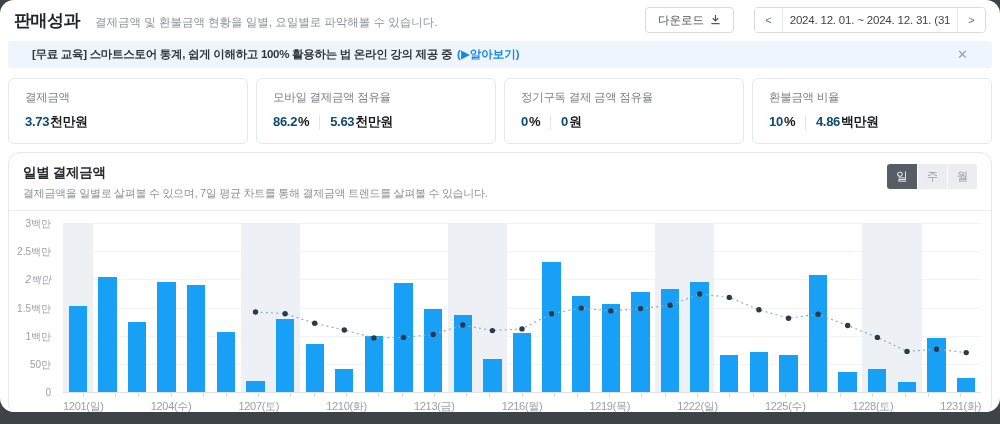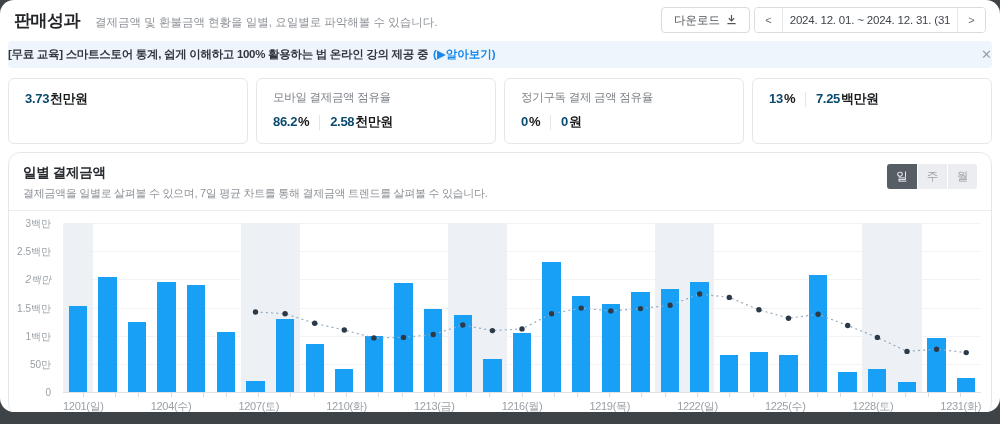--- a/index.html
+++ b/index.html
@@ -5,30 +5,30 @@
   * { margin:0; padding:0; box-sizing:border-box; }
   html,body { width:1000px; height:424px; }
   body { background:#3e4348; font-family:"Liberation Sans","DejaVu Sans",sans-serif; }
   .app { width:1000px; height:412px; background:#fff; border-radius:14px; overflow:hidden; position:relative; }
 
   
   .header { height:40px; display:flex; align-items:center; justify-content:space-between; padding:0 14px 0 14px; }
   .header-left { display:flex; align-items:baseline; gap:8px; }
   .page-title { font-size:17px; font-weight:bold; color:#222427; letter-spacing:-0.5px; }
   .page-subtitle { font-size:11.5px; color:#8d9298;margin-left:7px; }
-  .header-right { display:flex; align-items:center; gap:4px; }
+  .header-right { display:flex; align-items:center; gap:20px; }
   .btn-download { height:26px; padding:0 12px; background:#fff; border:1px solid #d8dbdf; border-radius:4px; font-size:11.5px; color:#4d5257; display:flex; align-items:center; gap:6px; cursor:pointer; }
   .date-nav { height:26px; width:232px; border:1px solid #d8dbdf; border-radius:4px; display:flex; align-items:stretch; background:#fff; overflow:hidden; }
   .date-nav button { width:28px; background:#fff; border:none; color:#6a7076; font-size:11px; cursor:pointer; line-height:24px; }
   .date-nav .prev { border-right:1px solid #e7eaed; }
   .date-nav .next { border-left:1px solid #e7eaed; }
   .date-text { flex:1; text-align:center; font-size:11.5px; color:#3f444a; line-height:24px; letter-spacing:-0.2px; }
 
   
-  .notice { margin:1px 8px 0 8px; height:27px; background:#eef5fd; border-radius:4px; display:flex; align-items:center; padding:0 0; font-size:11.5px; }
+  .notice { margin:1px 8px 0 8px; height:27px; background:#eef5fd; border-radius:4px; display:flex; align-items:center; padding:0 24px; font-size:11.5px; }
   .notice-text { color:#33373c; font-weight:bold; letter-spacing:-0.3px; }
   .notice-link { color:#1787ea; font-weight:bold; margin-left:5px; text-decoration:none; }
   .notice-close { margin-left:auto; color:#9aa0a6; font-size:13px; background:none; border:none; cursor:pointer; line-height:1; }
 
   
   .stats { display:flex; gap:8px; margin:10px 8px 8px 8px; }
   .stat-card { flex:1; border:1px solid #e4e7eb; border-radius:6px; background:#fff; padding:11px 16px 12px 16px; }
   .stat-label { font-size:11.5px; color:#7c8187; margin-bottom:8px; letter-spacing:-0.3px; }
   .stat-values { display:flex; align-items:baseline; }
   .num { font-size:13px; font-weight:bold; color:#0c4a6e; letter-spacing:-0.3px; }
@@ -90,51 +90,53 @@
   </div>
 
   <div class="notice">
     <span class="notice-text">[무료 교육] 스마트스토어 통계, 쉽게 이해하고 100% 활용하는 법 온라인 강의 제공 중</span>
     <a class="notice-link" href="#">(▶알아보기)</a>
     <button class="notice-close">✕</button>
   </div>
 
   <div class="stats">
     <div class="stat-card">
+      <div class="stat-label">결제금액</div>
       <div class="stat-values">
         <span class="num">3.73</span>
         <span class="unit">천만원</span>
       </div>
     </div>
     <div class="stat-card">
       <div class="stat-label">모바일 결제금액 점유율</div>
       <div class="stat-values">
         <span class="num">86.2</span>
         <span class="unit">%</span>
         <span class="vdiv"></span>
-        <span class="num">2.58</span>
+        <span class="num">5.63</span>
         <span class="unit">천만원</span>
       </div>
     </div>
     <div class="stat-card">
       <div class="stat-label">정기구독 결제 금액 점유율</div>
       <div class="stat-values">
         <span class="num">0</span>
         <span class="unit">%</span>
         <span class="vdiv"></span>
         <span class="num">0</span>
         <span class="unit">원</span>
       </div>
     </div>
     <div class="stat-card">
+      <div class="stat-label">환불금액 비율</div>
       <div class="stat-values">
-        <span class="num">13</span>
+        <span class="num">10</span>
         <span class="unit">%</span>
         <span class="vdiv"></span>
-        <span class="num">7.25</span>
+        <span class="num">4.86</span>
         <span class="unit">백만원</span>
       </div>
     </div>
   </div>
 
   <div class="chart-card">
     <div class="chart-head">
       <div>
         <div class="chart-title">일별 결제금액</div>
         <div class="chart-desc">결제금액을 일별로 살펴볼 수 있으며, 7일 평균 차트를 통해 결제금액 트렌드를 살펴볼 수 있습니다.</div>

